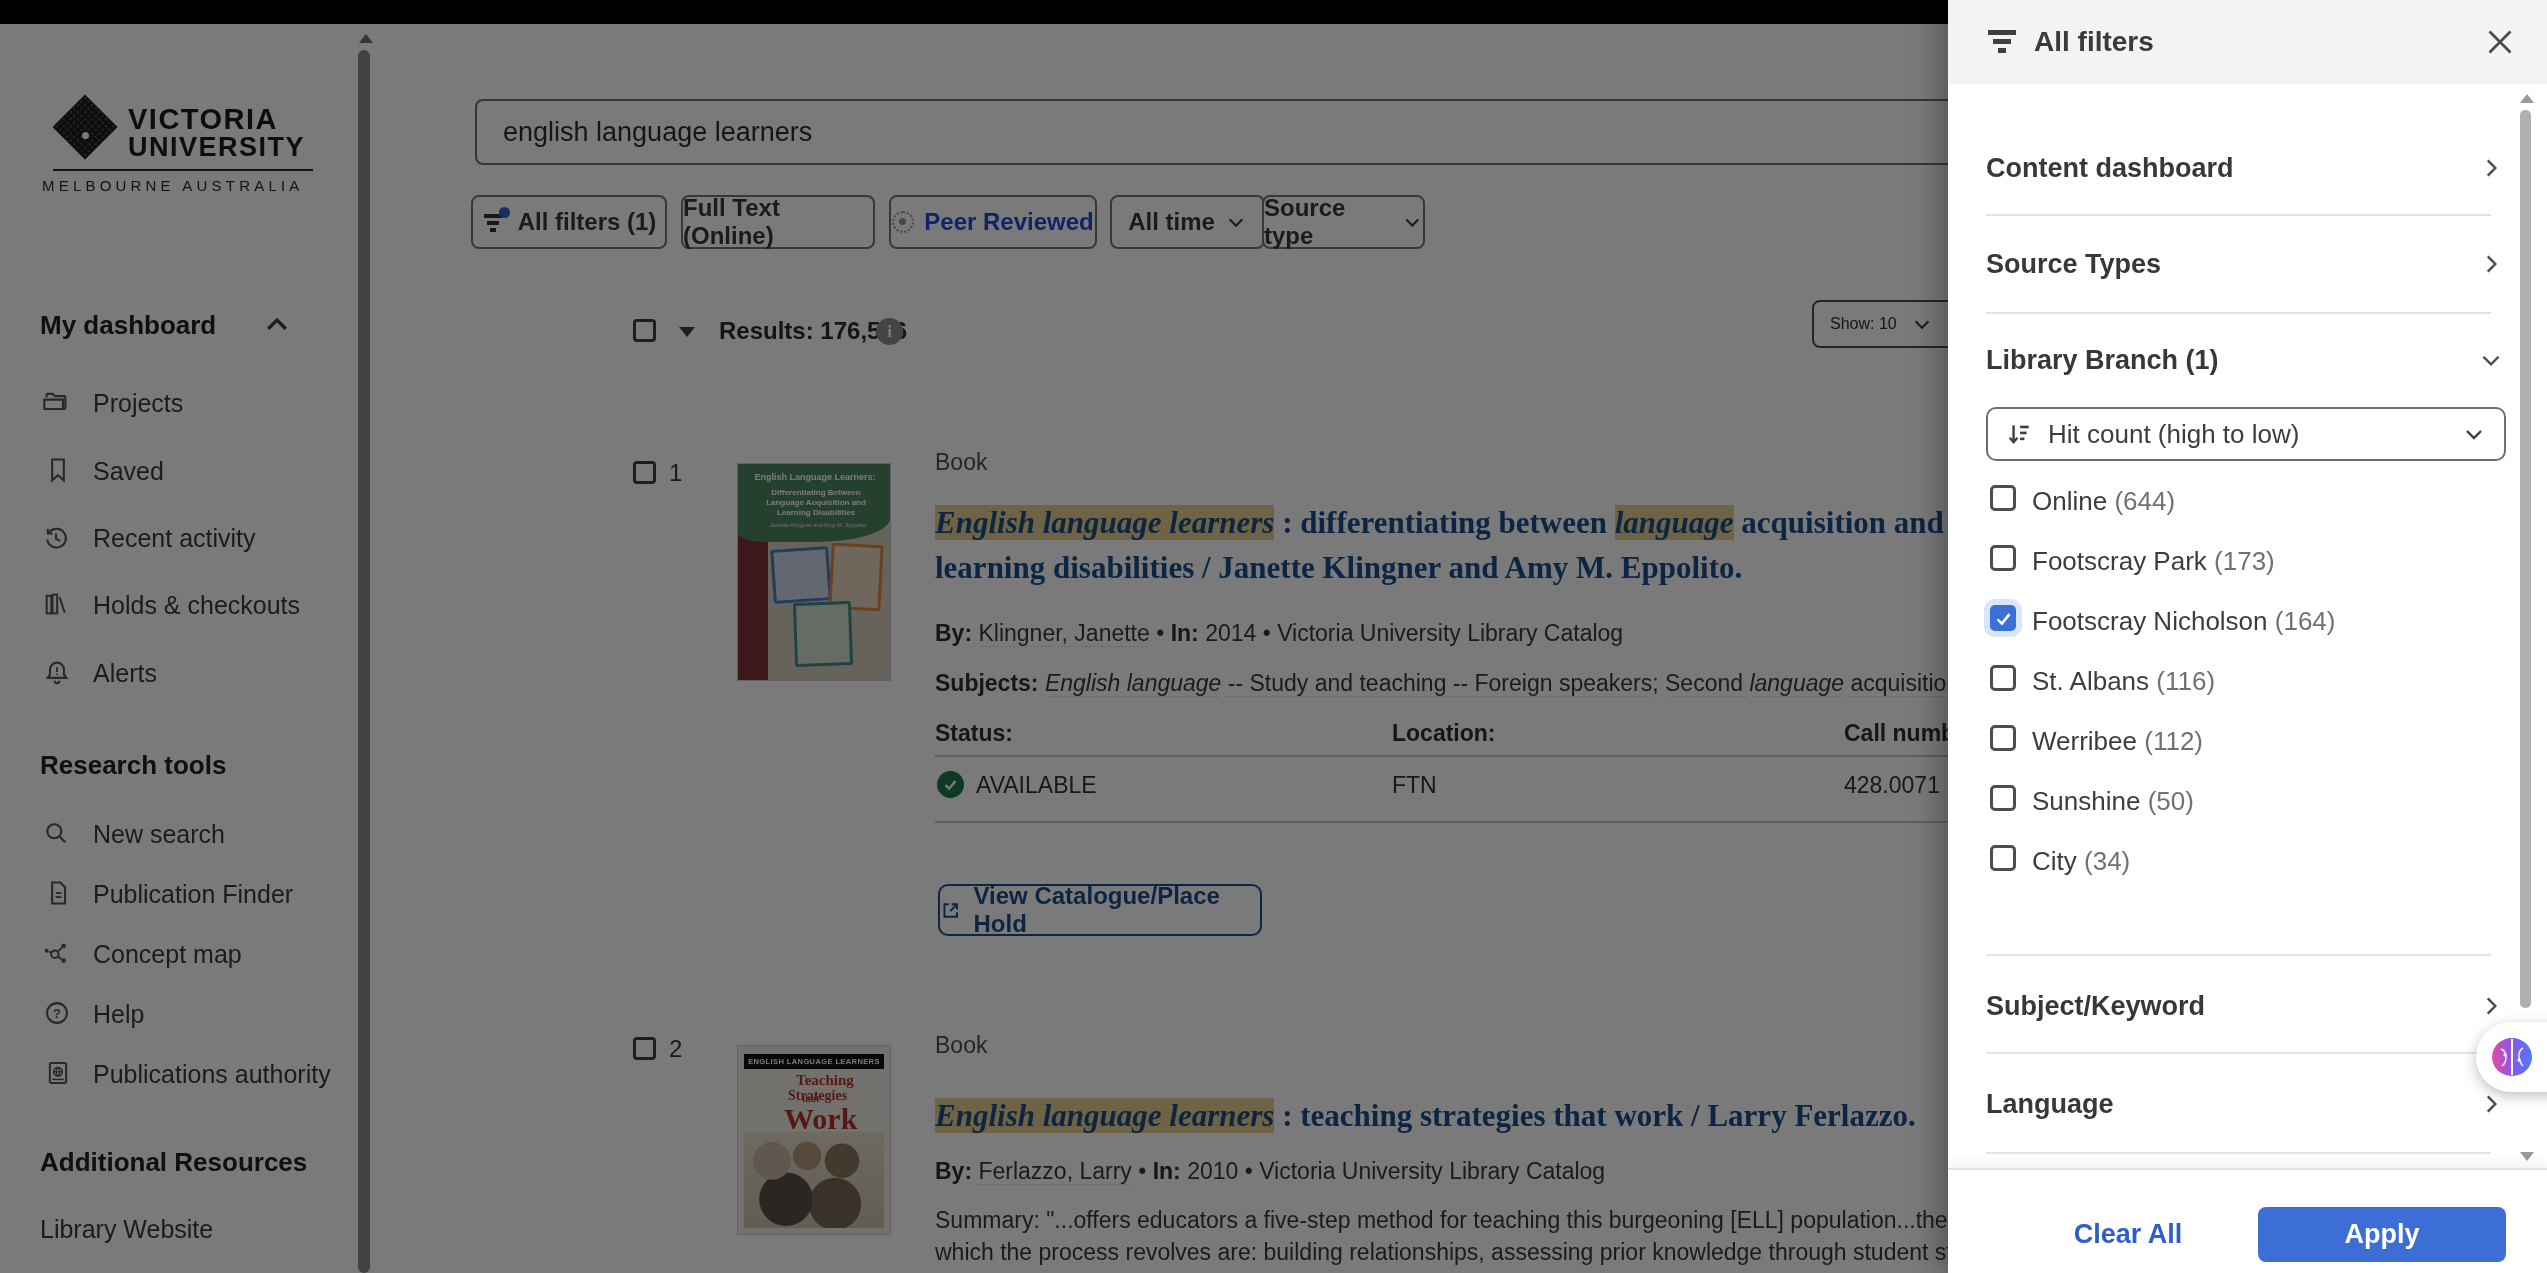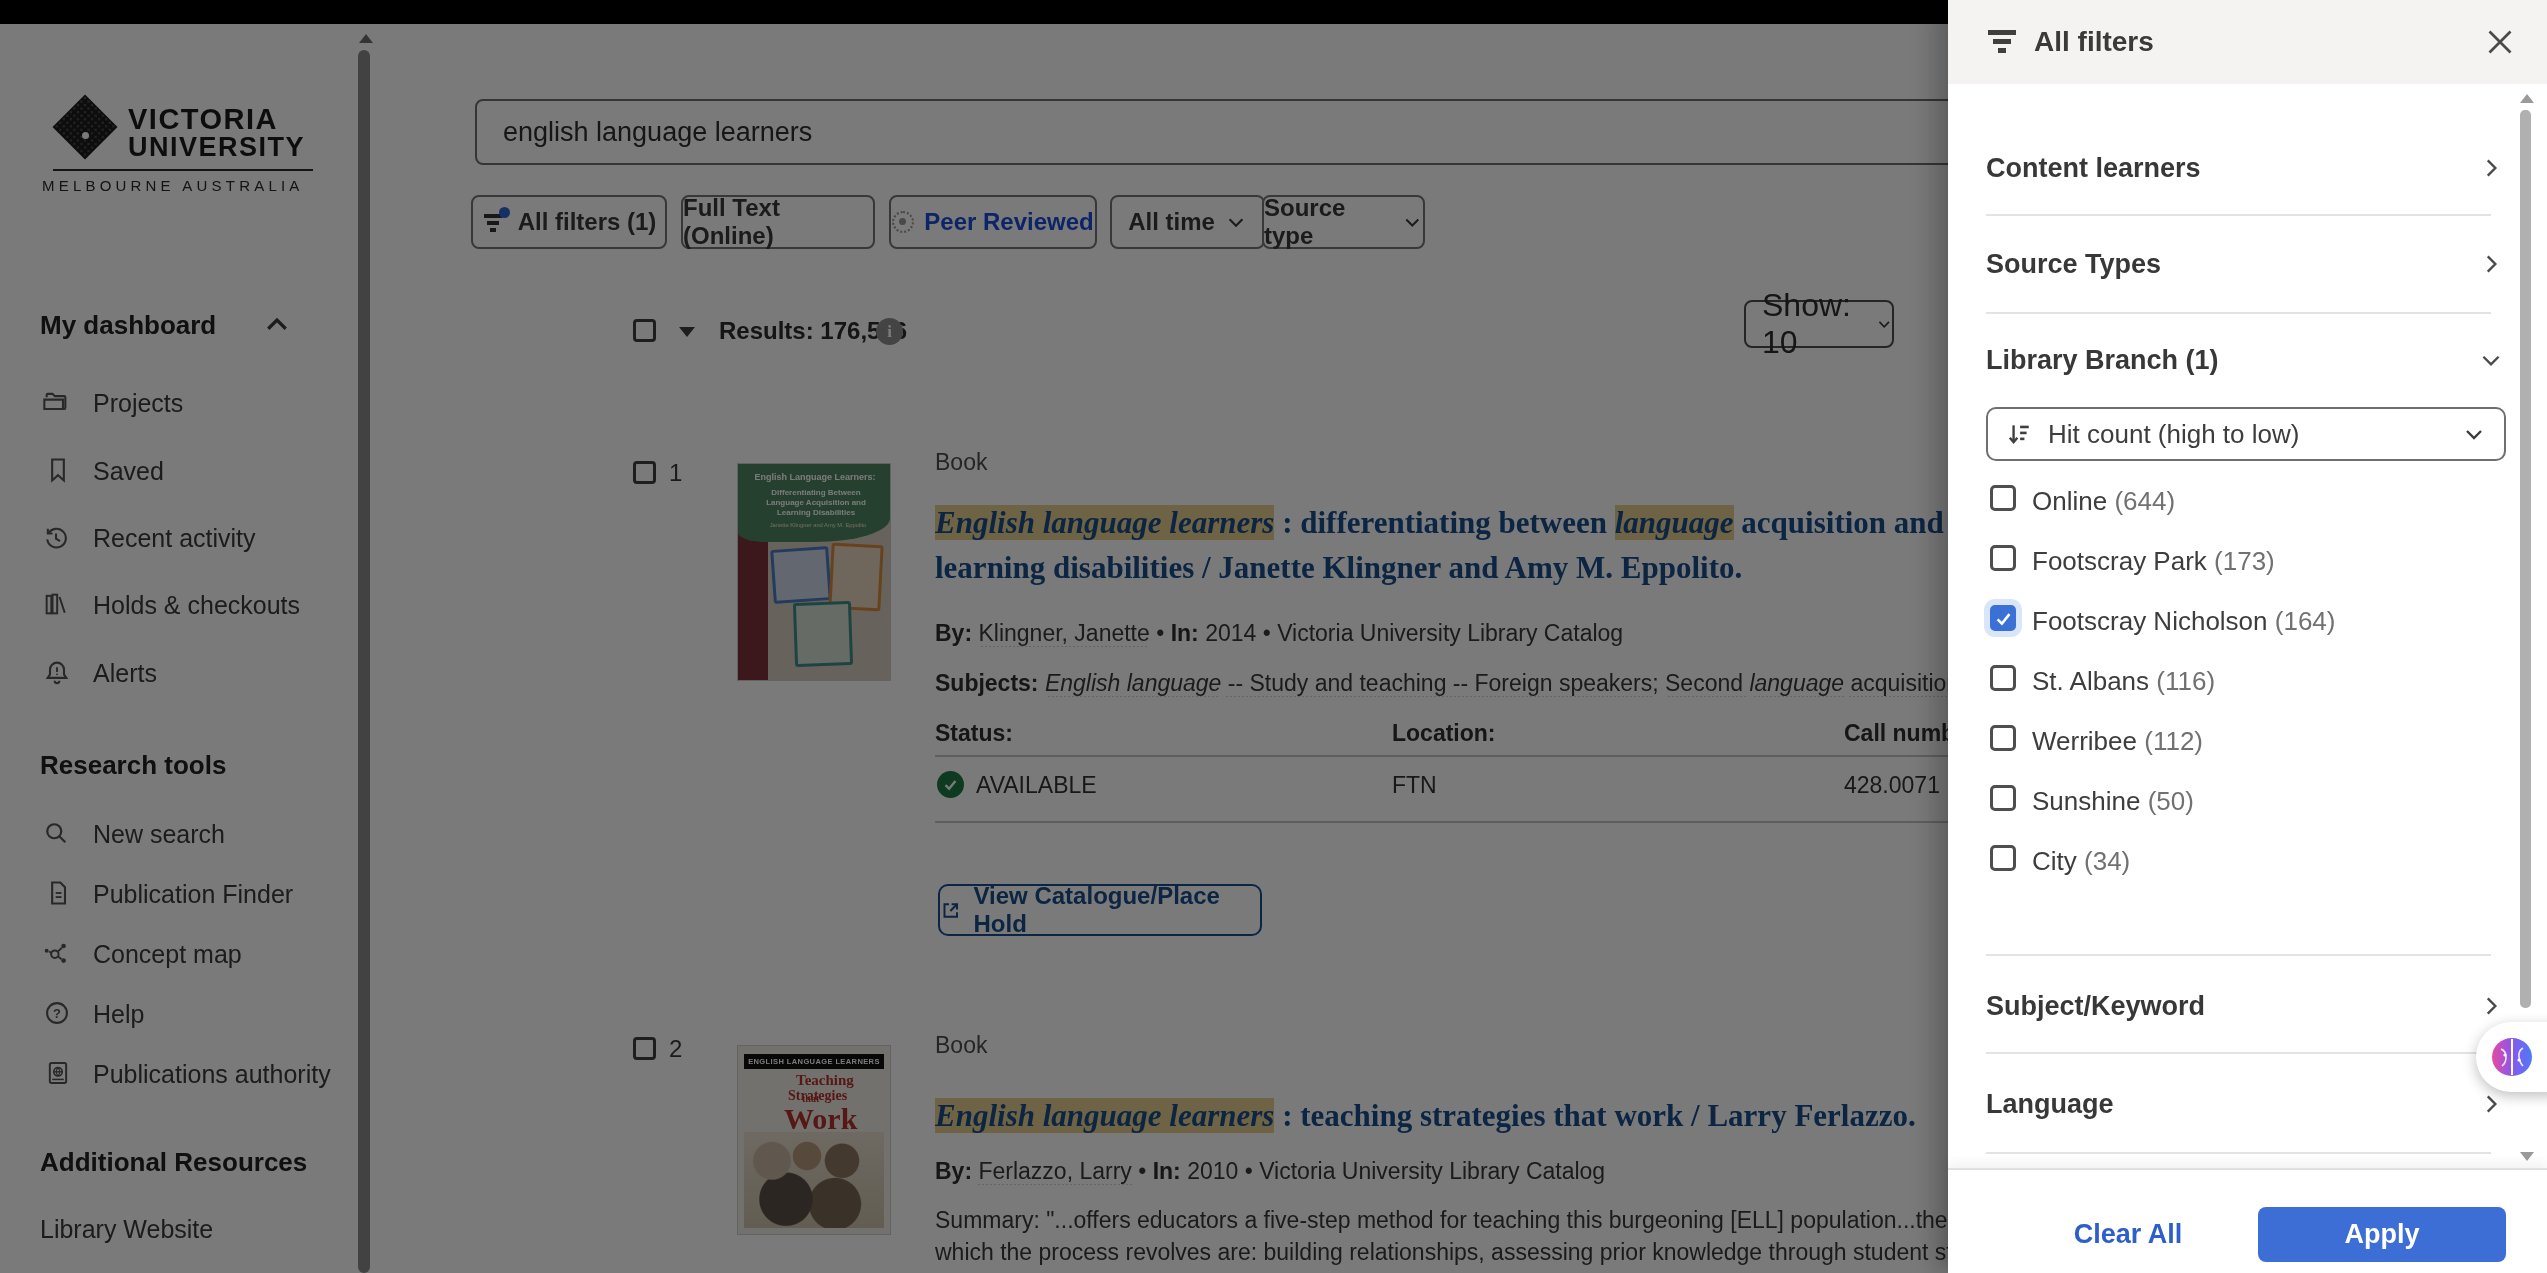--- a/index.html
+++ b/index.html
@@ -27,22 +27,22 @@
   
   .search-box{left:475px;top:99px;width:1540px;height:66px;border:2px solid #707070;border-radius:8px;background:#fff;
     font-size:27px;color:#2f2f2f;display:flex;align-items:center;padding-left:26px;box-sizing:border-box;}
   .chip{top:195px;height:54px;border:2px solid #767676;border-radius:8px;background:#fff;display:flex;align-items:center;
     justify-content:center;gap:10px;font-size:24px;font-weight:600;color:#3a3a3a;box-sizing:border-box;}
   .cb{border:3px solid #3f3f3f;border-radius:4px;background:#fff;box-sizing:border-box;}
   .caret-down{width:0;height:0;border-left:8px solid transparent;border-right:8px solid transparent;border-top:10px solid #3f3f3f;}
   .results-label{font-size:24px;font-weight:600;color:#2c2c2c;white-space:nowrap;}
   .info-dot{width:27px;height:27px;border-radius:50%;background:#8f8f8f;color:#fff;font-size:17px;font-weight:700;
     display:flex;align-items:center;justify-content:center;font-family:"Liberation Serif",serif;}
-  .show-box{left:1744px;top:300px;width:150px;height:48px;border:2px solid #4f4f4f;border-radius:8px;background:#fff;
-    display:flex;align-items:center;padding-left:16px;gap:14px;font-size:32px;color:#2f2f2f;box-sizing:border-box;}
+  .show-box{left:1812px;top:300px;width:150px;height:48px;border:2px solid #4f4f4f;border-radius:8px;background:#fff;
+    display:flex;align-items:center;padding-left:16px;gap:14px;font-size:16px;color:#2f2f2f;box-sizing:border-box;}
   .type-label{font-size:23px;color:#4f4f4f;}
   .res-num{font-size:24px;color:#3a3a3a;}
   .title-line{font-family:"Liberation Serif",serif;font-weight:700;font-size:31px;color:#1a4e8c;white-space:nowrap;
     overflow:hidden;width:1013px;line-height:45px;}
   .hl{background:#e7cf8f;}
   .it{font-style:italic;}
   .du{border-bottom:2px dotted #4f4f4f;padding-bottom:1px;}
   .meta-line{font-size:23px;color:#3a3a3a;white-space:nowrap;overflow:hidden;width:1013px;}
   .meta-b{font-weight:700;color:#2f2f2f;}
   .tbl-h{font-size:23px;font-weight:700;color:#2f2f2f;}
@@ -363,21 +363,21 @@
       <span style="position:absolute;left:0;top:2px;width:28px;height:5px;background:#3f3f3f;"></span>
       <span style="position:absolute;left:5px;top:11px;width:18px;height:5px;background:#3f3f3f;"></span>
       <span style="position:absolute;left:10px;top:20px;width:8px;height:5px;background:#3f3f3f;"></span>
     </span>
     <div class="abs panel-title vcenter" style="left:86px;top:42px;">All filters</div>
     <svg class="abs" style="left:534px;top:24px;" width="36" height="36" viewBox="0 0 24 24">
         <line x1="5" y1="5" x2="19" y2="19" stroke="#4a4a4a" stroke-width="1.8"></line>
         <line x1="19" y1="5" x2="5" y2="19" stroke="#4a4a4a" stroke-width="1.8"></line>
       </svg>
 
-    <div class="abs psec vcenter" style="left:38px;top:168px;">Content learners</div>
+    <div class="abs psec vcenter" style="left:38px;top:168px;">Content dashboard</div>
     <svg class="abs vcenter" style="left:530px;top:168px;" width="26" height="26" viewBox="0 0 24 24">
         <polyline points="9,5 16,12 9,19" fill="none" stroke="#4a4a4a" stroke-width="2.2"></polyline>
       </svg>
     <div class="abs pdiv" style="top:214px;"></div>
 
     <div class="abs psec vcenter" style="left:38px;top:264px;">Source Types</div>
     <svg class="abs vcenter" style="left:530px;top:264px;" width="26" height="26" viewBox="0 0 24 24">
         <polyline points="9,5 16,12 9,19" fill="none" stroke="#4a4a4a" stroke-width="2.2"></polyline>
       </svg>
     <div class="abs pdiv" style="top:312px;"></div>

